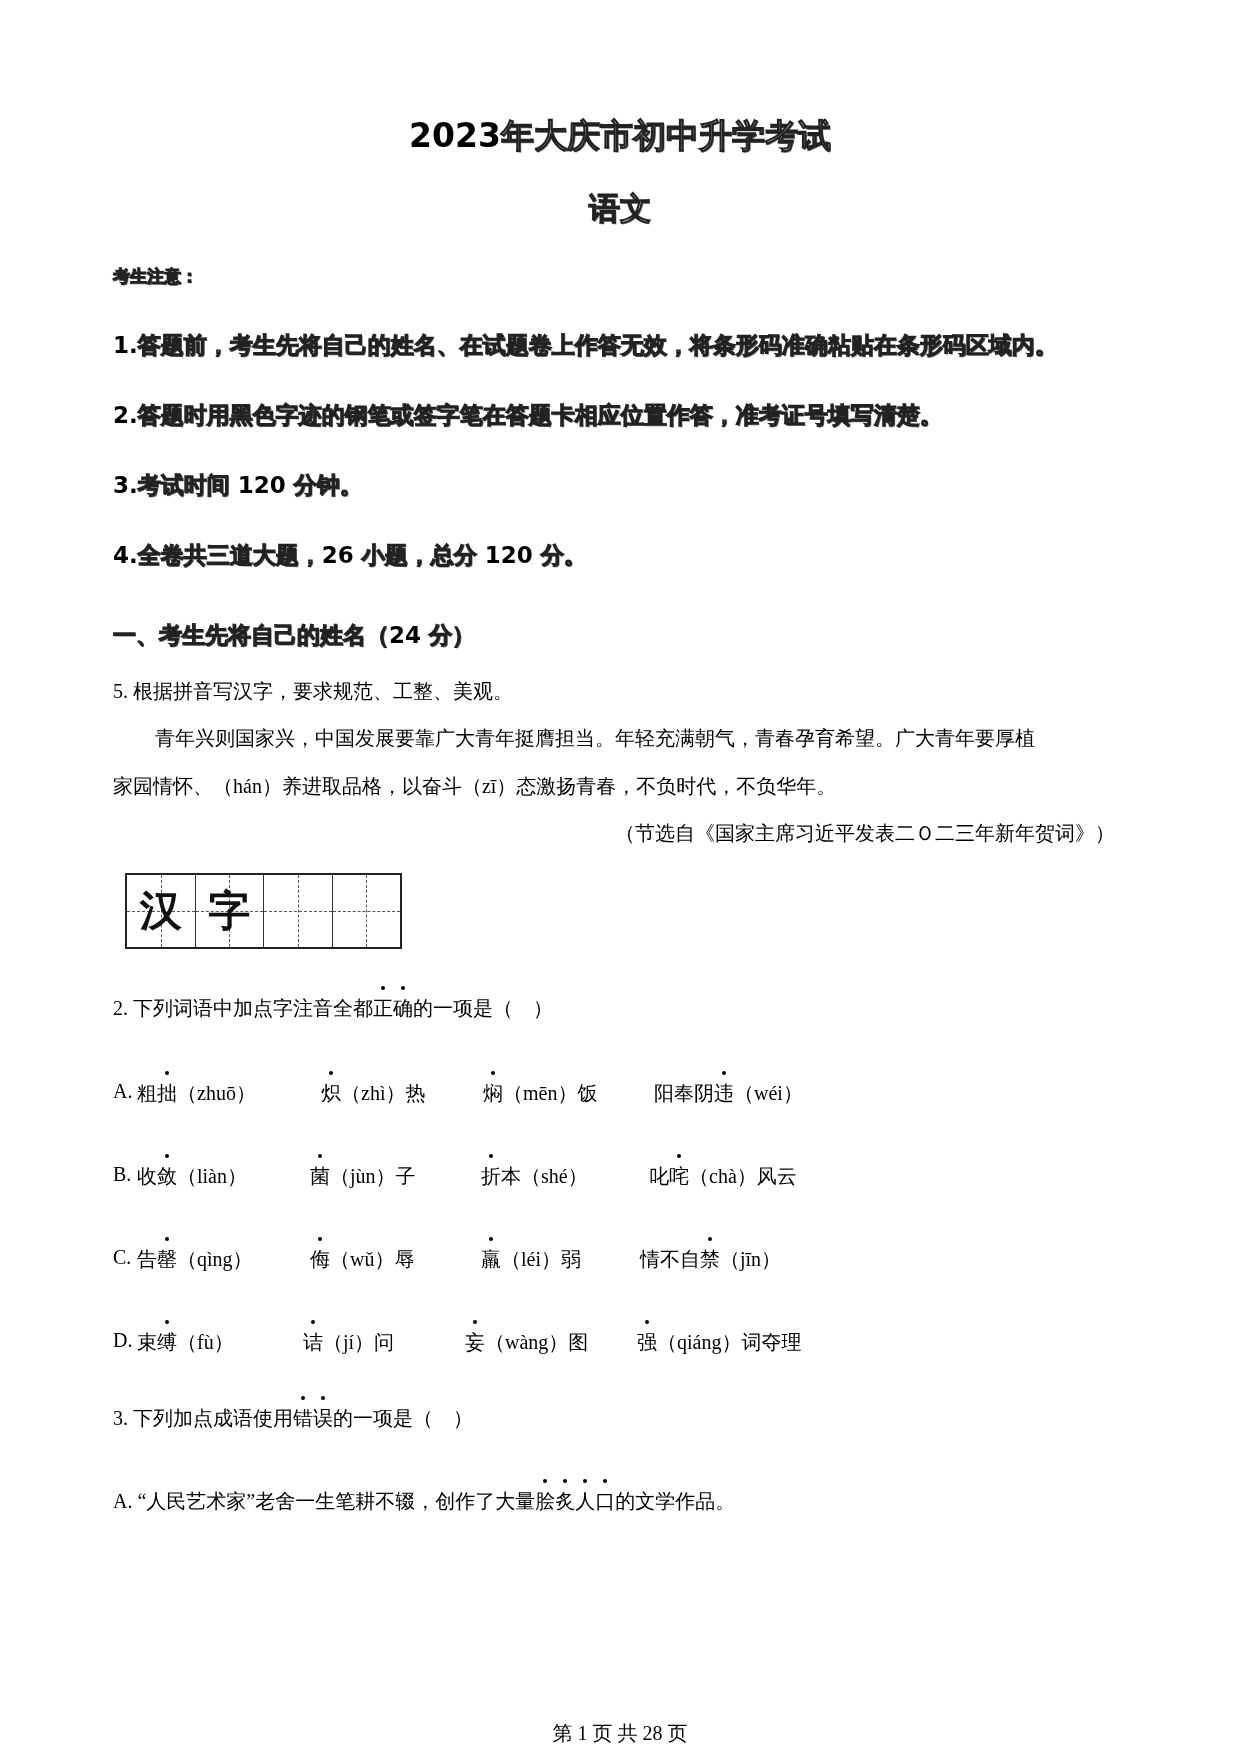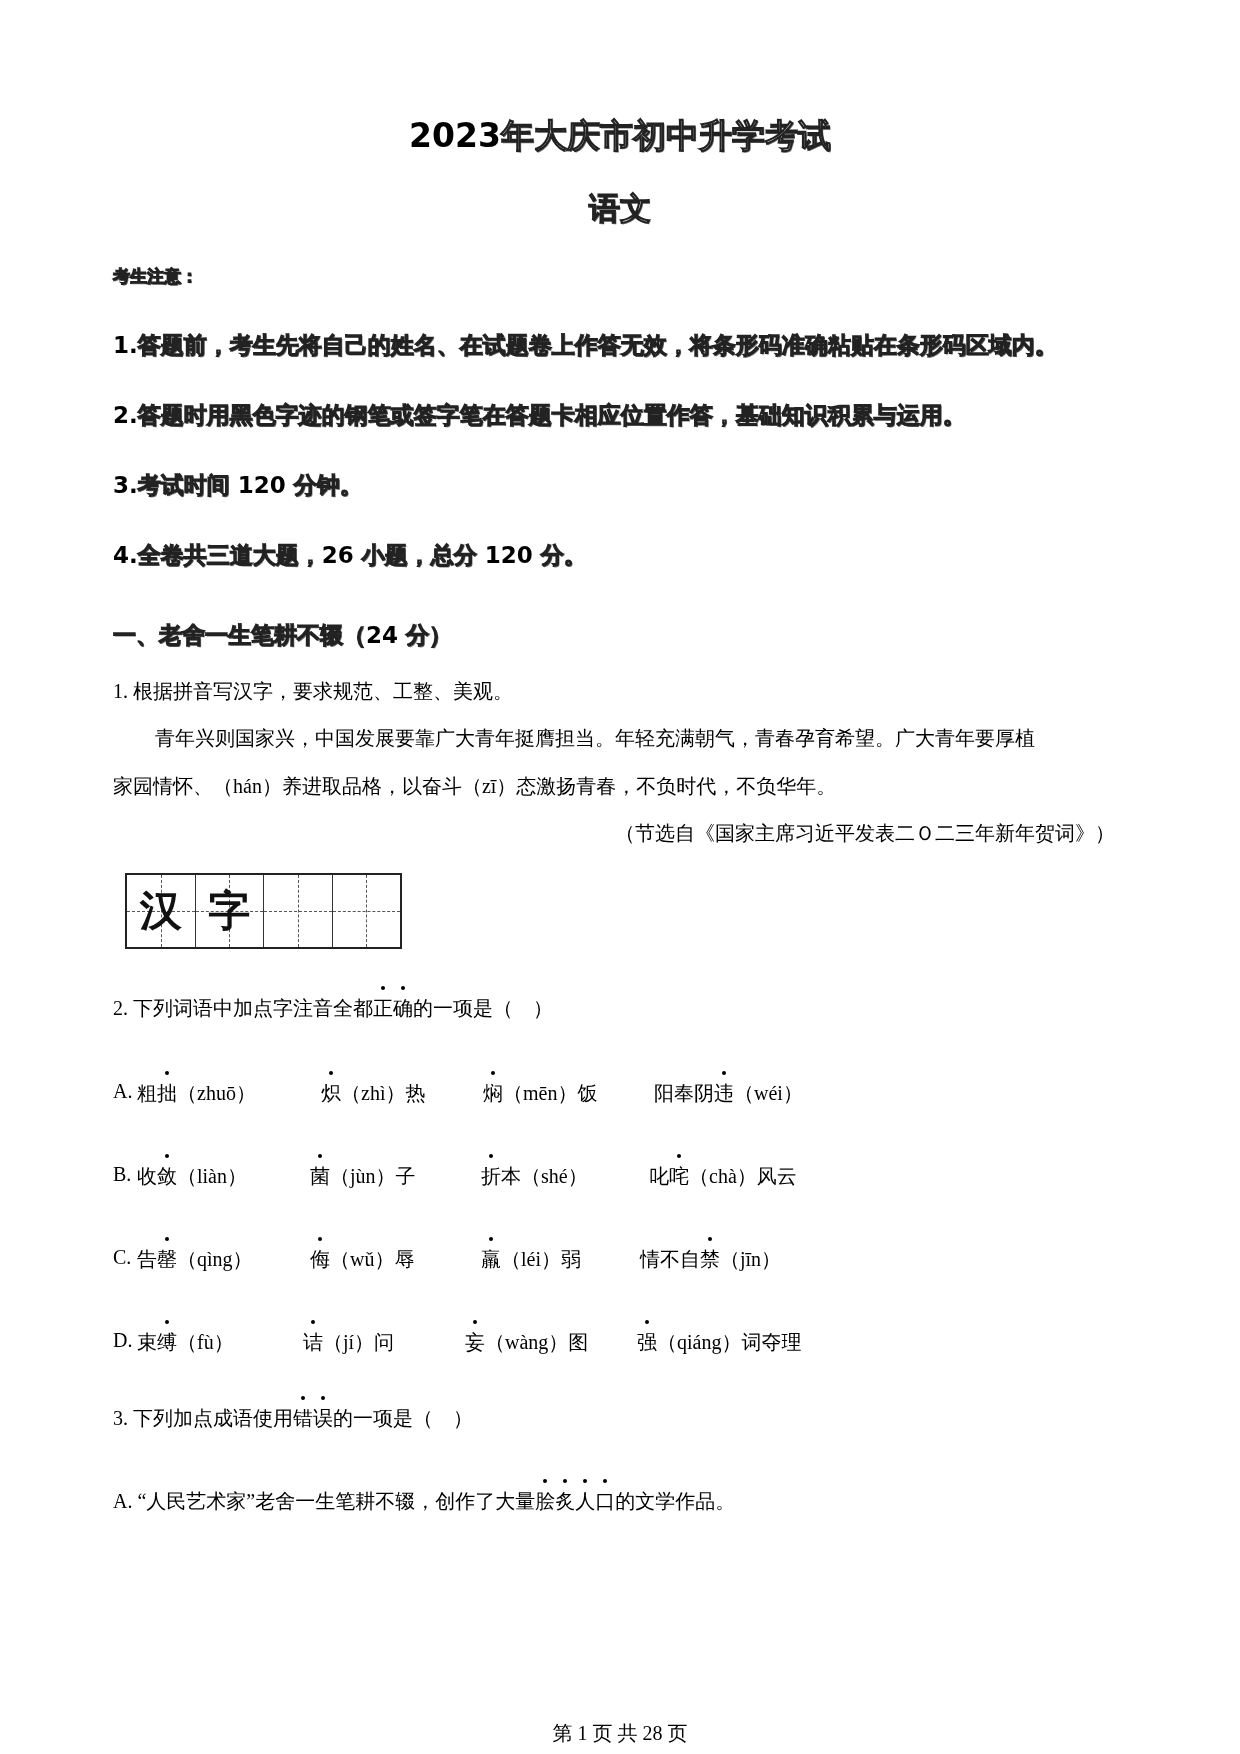--- a/index.html
+++ b/index.html
@@ -42,34 +42,34 @@
     <span class="num-bold">2023</span><span class="outline">年大庆市初中升学考试</span>
   </div>
   <div class="abs subtitle outline">语文</div>
 
   <div class="abs notice-head outline">考生注意：</div>
 
   <div class="abs notice" style="top:330px">
     <span class="num-bold">1.</span><span class="outline">答题前，考生先将自己的姓名、在试题卷上作答无效，将条形码准确粘贴在条形码区域内。</span>
   </div>
   <div class="abs notice" style="top:400px">
-    <span class="num-bold">2.</span><span class="outline">答题时用黑色字迹的钢笔或签字笔在答题卡相应位置作答，基础知识积累与运用。</span>
+    <span class="num-bold">2.</span><span class="outline">答题时用黑色字迹的钢笔或签字笔在答题卡相应位置作答，准考证号填写清楚。</span>
   </div>
   <div class="abs notice" style="top:470px">
     <span class="num-bold">3.</span><span class="outline">考试时间</span><span class="num-bold"> 120 </span><span class="outline">分钟。</span>
   </div>
   <div class="abs notice" style="top:540px">
     <span class="num-bold">4.</span><span class="outline">全卷共三道大题，</span><span class="num-bold">26 </span><span class="outline">小题，总分</span><span class="num-bold"> 120 </span><span class="outline">分。</span>
   </div>
 
   <div class="abs section">
-    <span class="outline">一、老舍一生笔耕不辍（</span><span class="num-bold">24</span><span class="outline"> 分）</span>
+    <span class="outline">一、考生先将自己的姓名（</span><span class="num-bold">24</span><span class="outline"> 分）</span>
   </div>
 
-  <div class="abs body-text q1">1. 根据拼音写汉字，要求规范、工整、美观。</div>
+  <div class="abs body-text q1">5. 根据拼音写汉字，要求规范、工整、美观。</div>
   <div class="abs body-text passage1">青年兴则国家兴，中国发展要靠广大青年挺膺担当。年轻充满朝气，青春孕育希望。广大青年要厚植</div>
   <div class="abs body-text passage2">家园情怀、（hán）养进取品格，以奋斗（zī）态激扬青春，不负时代，不负华年。</div>
   <div class="abs body-text source">（节选自《国家主席习近平发表二Ｏ二三年新年贺词》）</div>
 
   <div class="grid">
     <div class="cell">
         <div class="h"></div>
         <div class="v"></div>
         <div class="ch">汉</div>
       </div>

